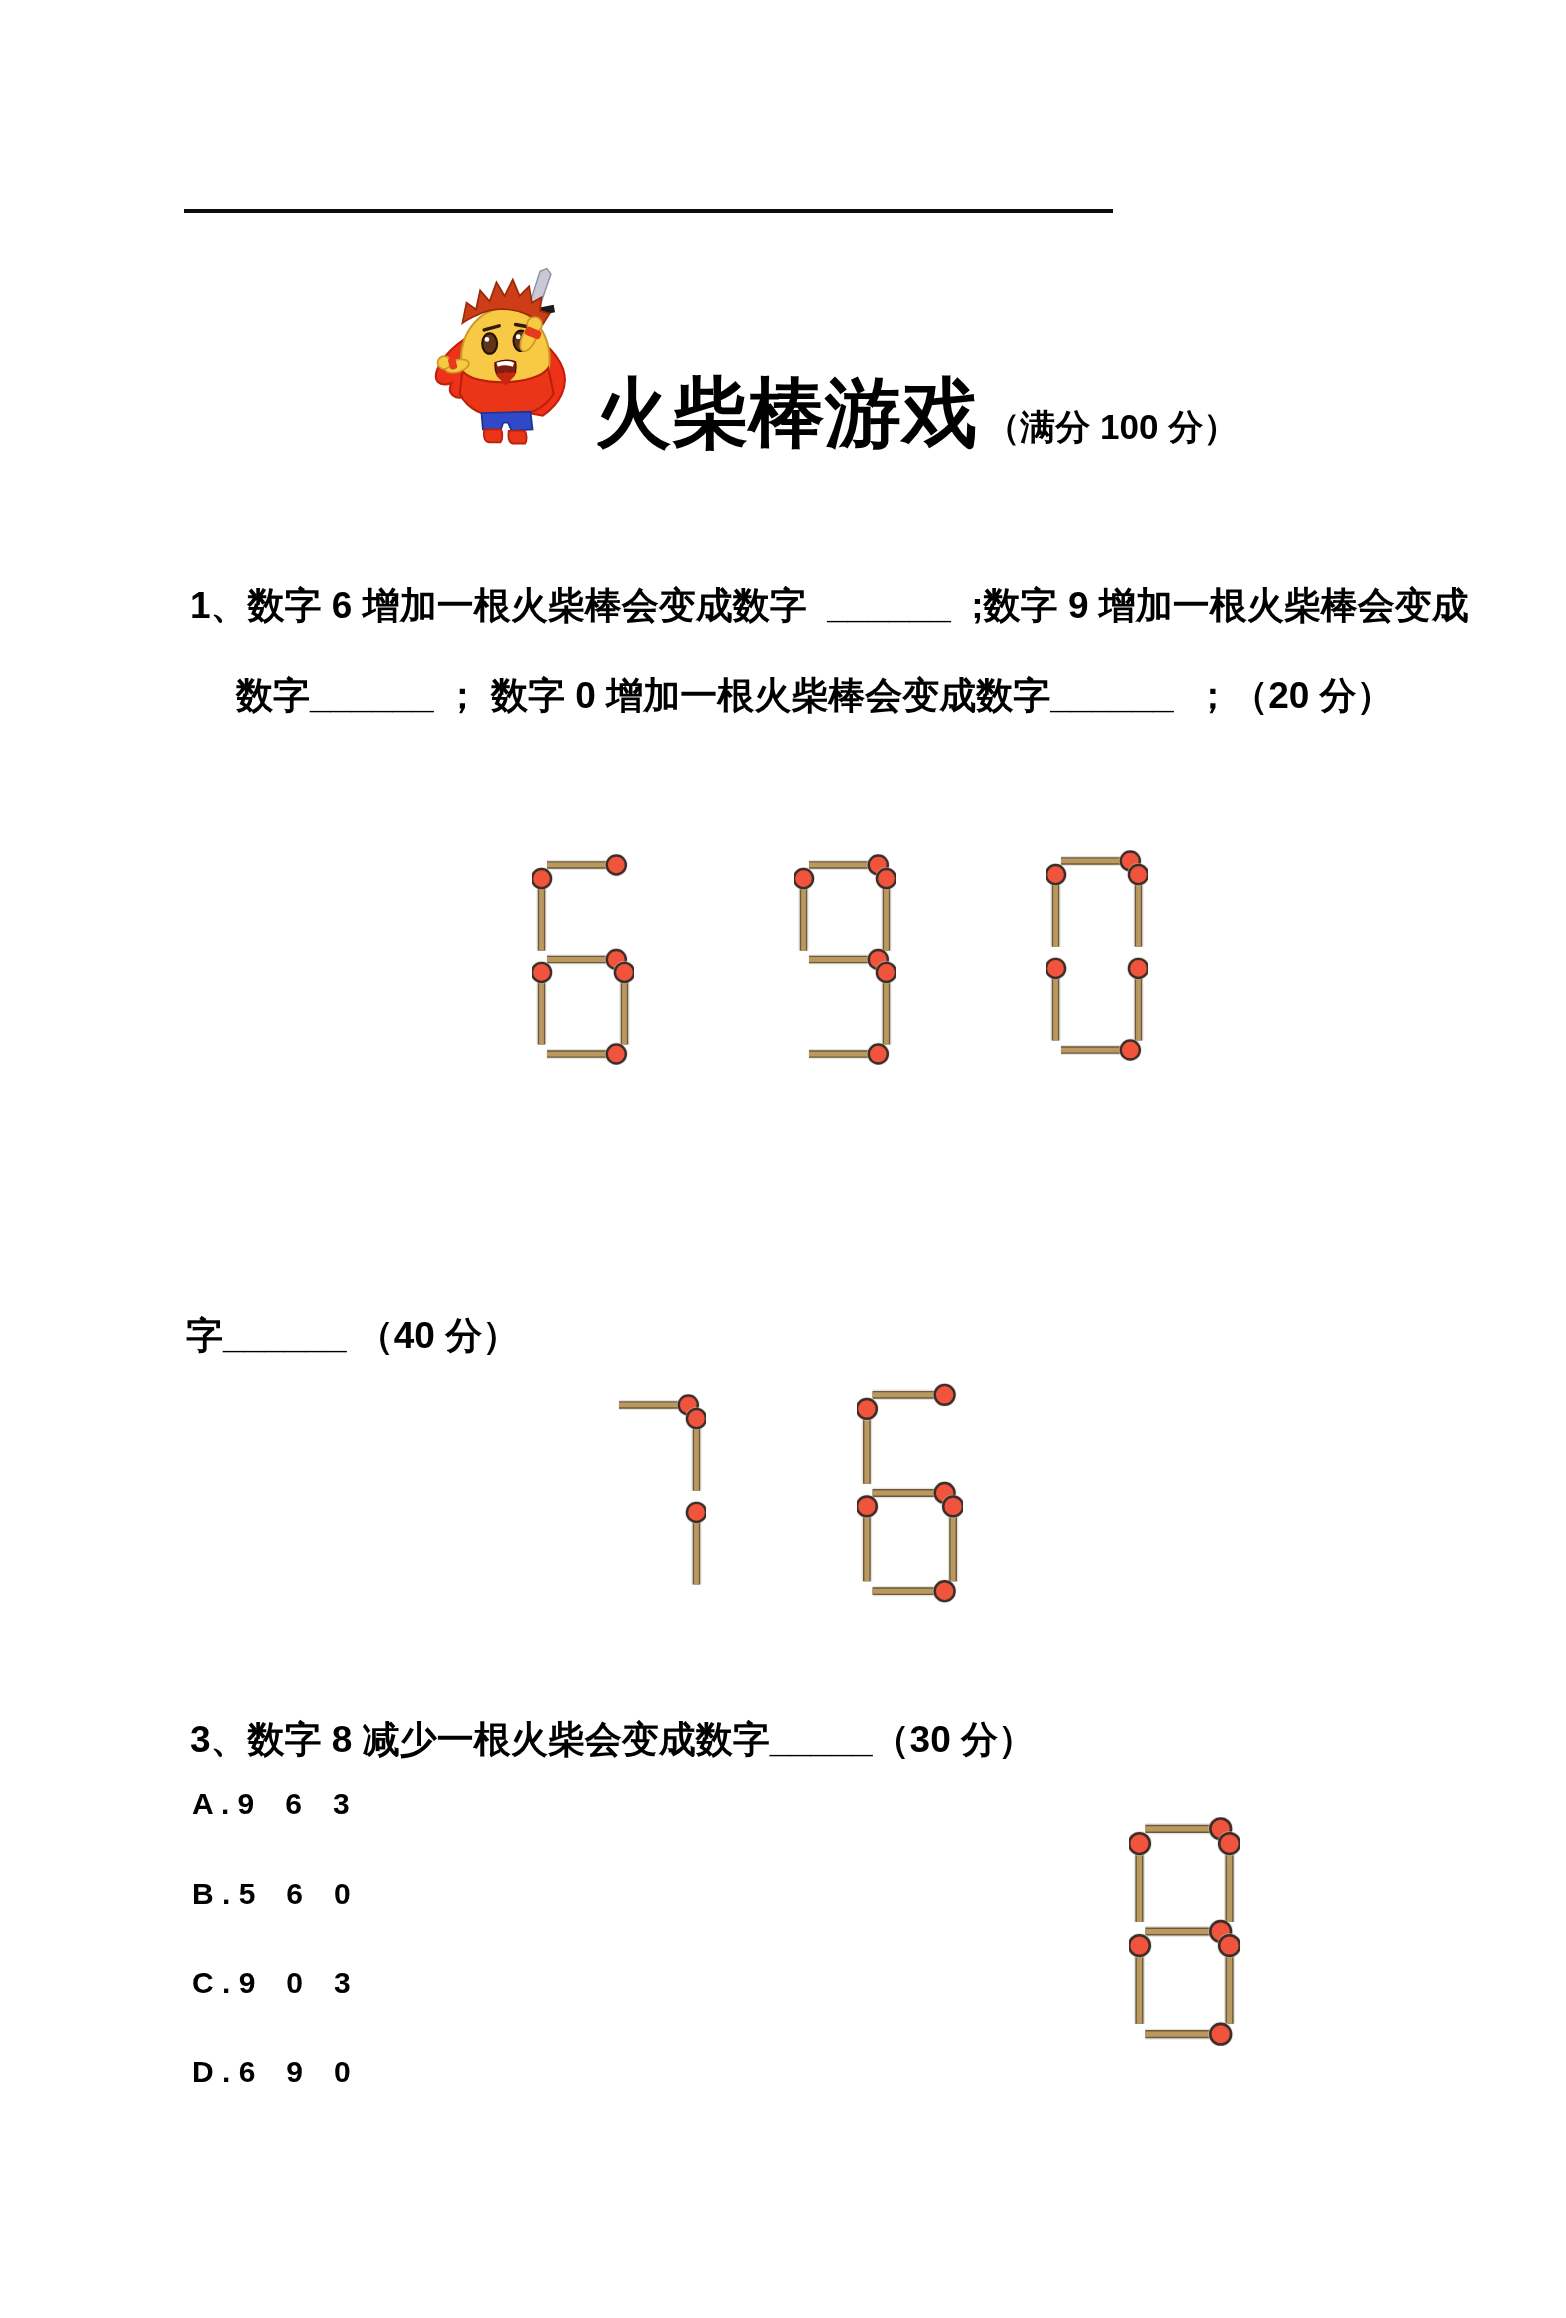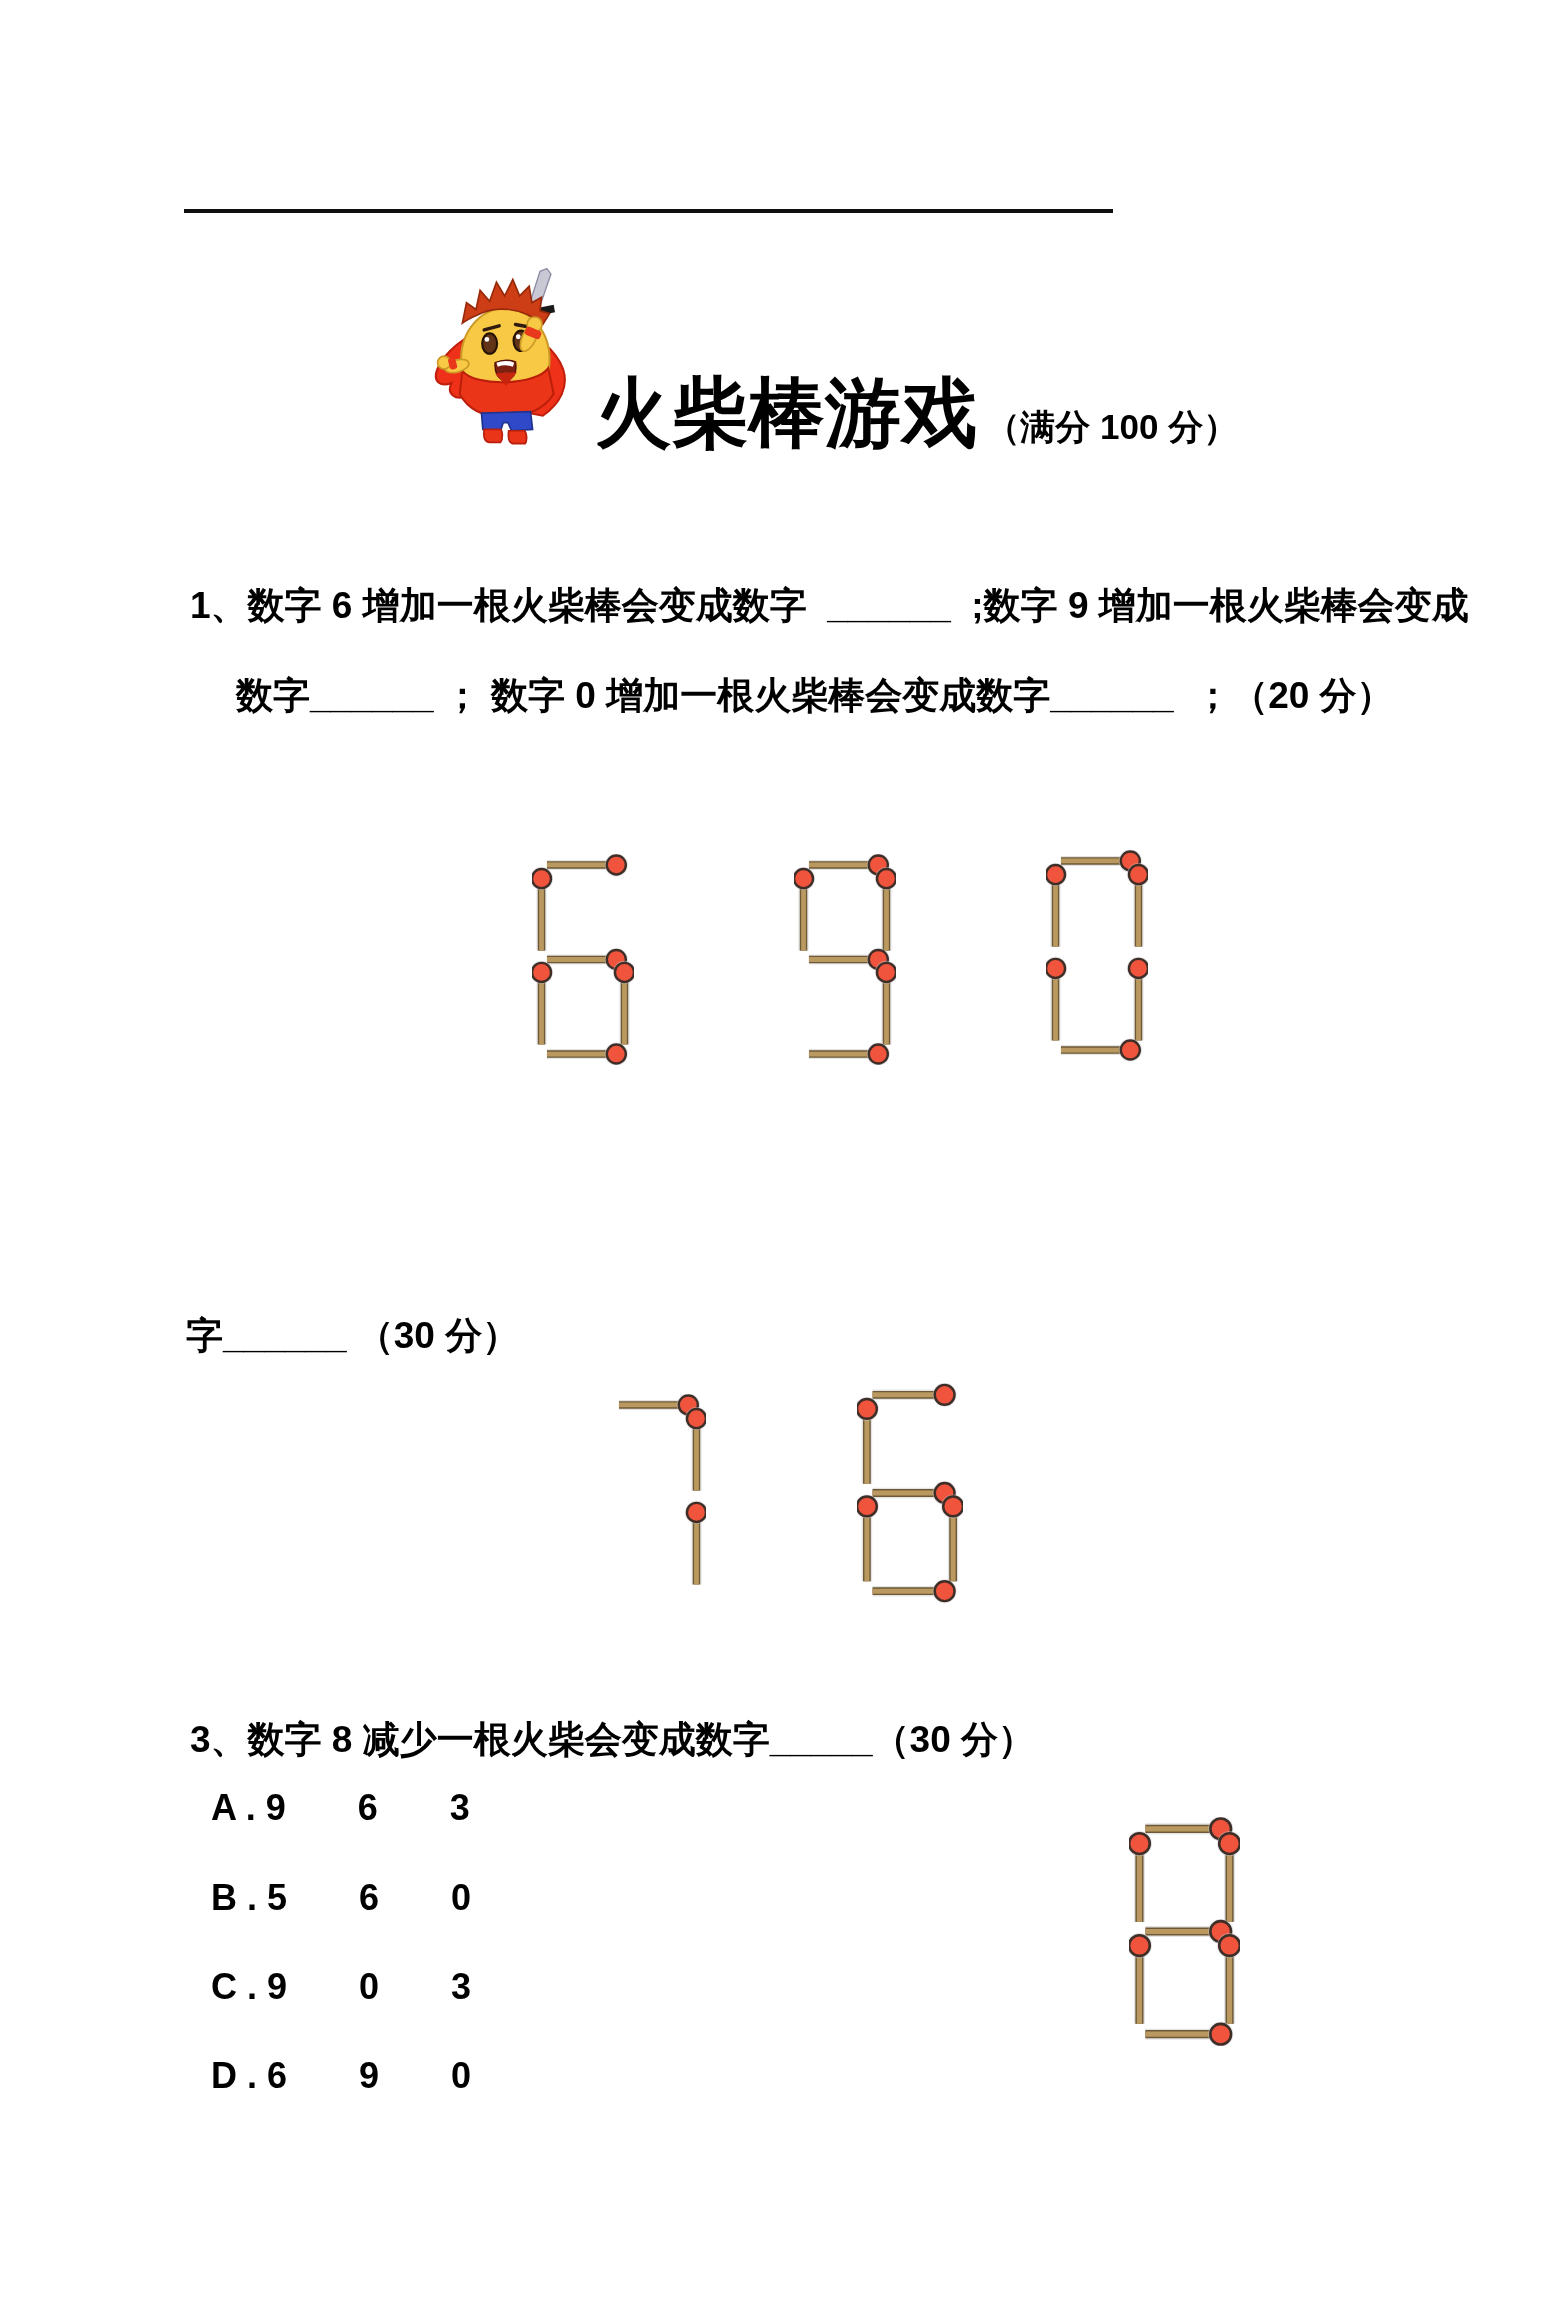--- a/index.html
+++ b/index.html
@@ -26,21 +26,21 @@
 
   
   .q-line { position:absolute; font-size:37px; font-weight:bold; line-height:1.15; white-space:pre; }
   .q1-l1 { left:190px; top:585px; }
   .q1-l2 { left:236px; top:675px; }
   .q2-l1 { left:190px; top:1225px; }
   .q2-l2 { left:186px; top:1315px; }
   .q3-l1 { left:190px; top:1719px; }
 
   
-  .opt-row { position:absolute; left:211px; display:flex; gap:72px; font-size:36px; font-weight:bold; white-space:pre; }
+  .opt-row { position:absolute; left:192px; display:flex; gap:31px; font-size:30px; font-weight:bold; white-space:pre; }
   .opt-a { top:1787px; } .opt-b { top:1877px; } .opt-c { top:1966px; } .opt-d { top:2055px;text-align:center; }
 
   
   .matchstick { position:absolute; }
 </style>
 </head>
 <body>
 
 <div class="sheet">
 
@@ -173,21 +173,21 @@
         <line x1="136" y1="168" x2="136" y2="280" stroke="#b9995f" stroke-width="7"></line>
         <circle cx="136" cy="174" r="17" fill="#c9c9c9" opacity="0.5"></circle>
         <circle cx="136" cy="174" r="14" fill="#f0543c" stroke="#3f2e28" stroke-width="3.5"></circle>
         <line x1="22" y1="294" x2="124" y2="294" stroke="#c9c9c9" stroke-width="15" opacity="0.5"></line>
         <line x1="22" y1="294" x2="124" y2="294" stroke="#6e5836" stroke-width="11"></line>
         <line x1="22" y1="294" x2="124" y2="294" stroke="#b9995f" stroke-width="7"></line>
         <circle cx="124" cy="294" r="17" fill="#c9c9c9" opacity="0.5"></circle>
         <circle cx="124" cy="294" r="14" fill="#f0543c" stroke="#3f2e28" stroke-width="3.5"></circle>
       </svg></div>
 
-  <div class="q-line q2-l2">字______ （30 分）</div>
+  <div class="q-line q2-l2">字______ （40 分）</div>
 
   <div class="matchstick" style="left: 604px; top: 1394px;"><svg width="102" height="211" viewBox="0 0 150 310">
         <line x1="22" y1="16" x2="124" y2="16" stroke="#c9c9c9" stroke-width="15" opacity="0.5"></line>
         <line x1="22" y1="16" x2="124" y2="16" stroke="#6e5836" stroke-width="11"></line>
         <line x1="22" y1="16" x2="124" y2="16" stroke="#b9995f" stroke-width="7"></line>
         <circle cx="124" cy="16" r="17" fill="#c9c9c9" opacity="0.5"></circle>
         <circle cx="124" cy="16" r="14" fill="#f0543c" stroke="#3f2e28" stroke-width="3.5"></circle>
         <line x1="136" y1="30" x2="136" y2="142" stroke="#c9c9c9" stroke-width="15" opacity="0.5"></line>
         <line x1="136" y1="30" x2="136" y2="142" stroke="#6e5836" stroke-width="11"></line>
         <line x1="136" y1="30" x2="136" y2="142" stroke="#b9995f" stroke-width="7"></line>

